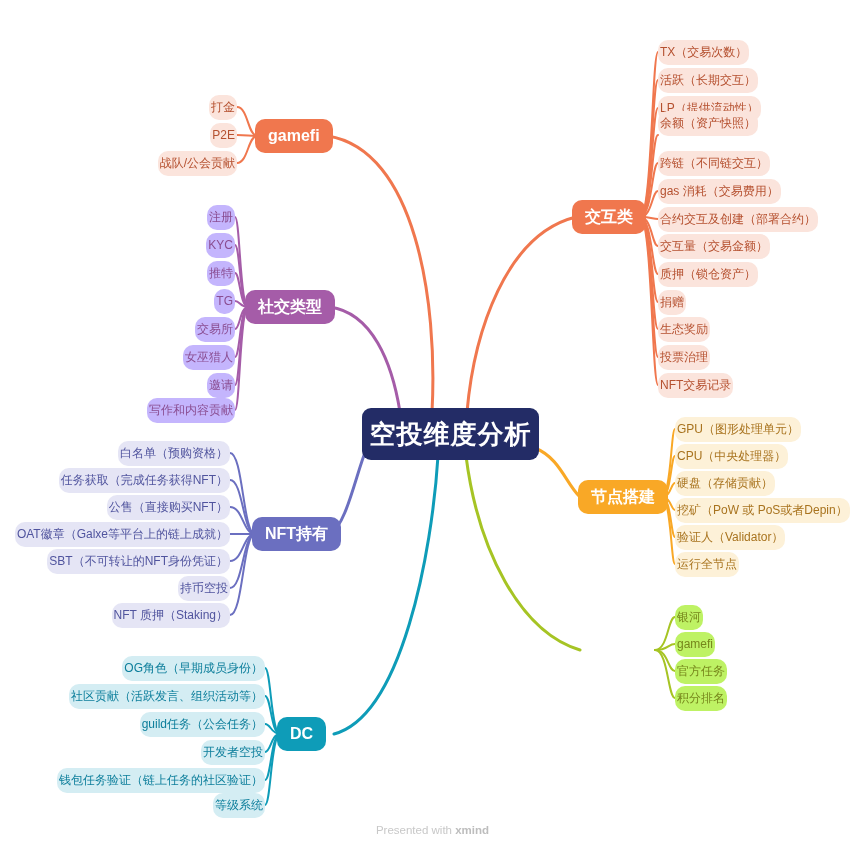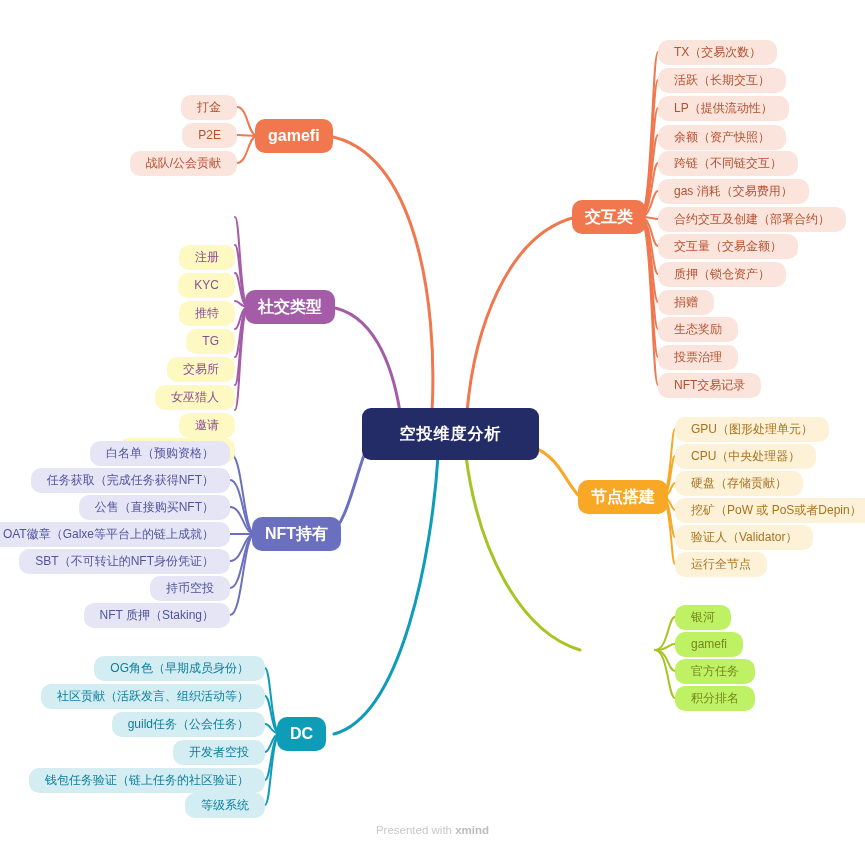--- a/index.html
+++ b/index.html
@@ -1,40 +1,40 @@
 <!DOCTYPE html>
 <html><head>
 <meta charset="utf-8">
 <style>
   * { margin:0; padding:0; box-sizing:border-box; }
   body { background:#fff; font-family:"Liberation Sans", sans-serif; }
   .canvas { position:relative; width:865px; height:850px; background:#ffffff; overflow:hidden; }
   svg.links { position:absolute; left:0; top:0; width:865px; height:850px; }
   .central {
     position:absolute; left:362px; top:408px; width:177px; height:52px;
-    background:#232C66; color:#fff; font-size:16px; font-weight:bold;
+    background:#232C66; color:#fff; font-size:26px; font-weight:bold;
     border-radius:9px; display:flex; align-items:center; justify-content:center;
     white-space:nowrap; letter-spacing:1px;
   }
   .branch {
     position:absolute; color:#fff; font-size:16px; font-weight:bold;
     padding:7px 13px; border-radius:10px; white-space:nowrap; line-height:20px;
   }
   .pill {
-    position:absolute; font-size:12px; padding:4px 16px; border-radius:10px;
+    position:absolute; font-size:12px; padding:4px 2px; border-radius:10px;
     white-space:nowrap; line-height:17px;
   }
   .b-coral   { background:#F0774E; }
   .b-purple  { background:#A55CA8; }
   .b-indigo  { background:#6B6FC0; }
   .b-teal    { background:#0E9CB8; }
   .b-amber   { background:#F9A826; }
   .b-green   { background:#A6C424; color:#414D14; }
   .p-coral   { background:#FBE4DC; color:#B5502F; }
-  .p-purple  { background:#fef9c3; color:#8A4D91;margin-top:40px; }
+  .p-purple  { background:#c4b5fd; color:#8A4D91; }
   .p-indigo  { background:#E5E5F5; color:#50549E; }
   .p-teal    { background:#D4EDF3; color:#0C7E9B; }
   .p-amber   { background:#FDF1D8; color:#A8731E; }
   .p-green   { background:#bef264; color:#76861B; }
   .watermark {
     position:absolute; left:0; right:0; bottom:14px; text-align:center;
     color:#C8C8C8; font-size:11.5px;
   }
   .watermark b { color:#BDBDBD; }
 </style>
@@ -155,21 +155,21 @@
   <div class="pill p-teal" style="right:600px; top:656px;">OG角色（早期成员身份）</div>
   <div class="pill p-teal" style="right:600px; top:712px;">guild任务（公会任务）</div>
   <div class="pill p-teal" style="right:600px; top:740px;">开发者空投</div>
   <div class="pill p-teal" style="right:600px; top:768px;">钱包任务验证（链上任务的社区验证）</div>
   <div class="pill p-teal" style="right:600px; top:793px;">等级系统</div>
 
   <div class="branch b-coral" style="left:572px; top:200px;">交互类</div>
   <div class="pill p-coral" style="left:658px; top:40px;">TX（交易次数）</div>
   <div class="pill p-coral" style="left:658px; top:68px;">活跃（长期交互）</div>
   <div class="pill p-coral" style="left:658px; top:96px;">LP（提供流动性）</div>
-  <div class="pill p-coral" style="left:658px; top:125px;">余额（资产快照）</div>
+  <div class="pill p-coral" style="left:658px; top:111px;">余额（资产快照）</div>
   <div class="pill p-coral" style="left:658px; top:151px;">跨链（不同链交互）</div>
   <div class="pill p-coral" style="left:658px; top:179px;">gas 消耗（交易费用）</div>
   <div class="pill p-coral" style="left:658px; top:207px;">合约交互及创建（部署合约）</div>
   <div class="pill p-coral" style="left:658px; top:234px;">交互量（交易金额）</div>
   <div class="pill p-coral" style="left:658px; top:262px;">质押（锁仓资产）</div>
   <div class="pill p-coral" style="left:658px; top:290px;">捐赠</div>
   <div class="pill p-coral" style="left:658px; top:317px;">生态奖励</div>
   <div class="pill p-coral" style="left:658px; top:345px;">投票治理</div>
   <div class="pill p-coral" style="left:658px; top:373px;">NFT交易记录</div>
 

